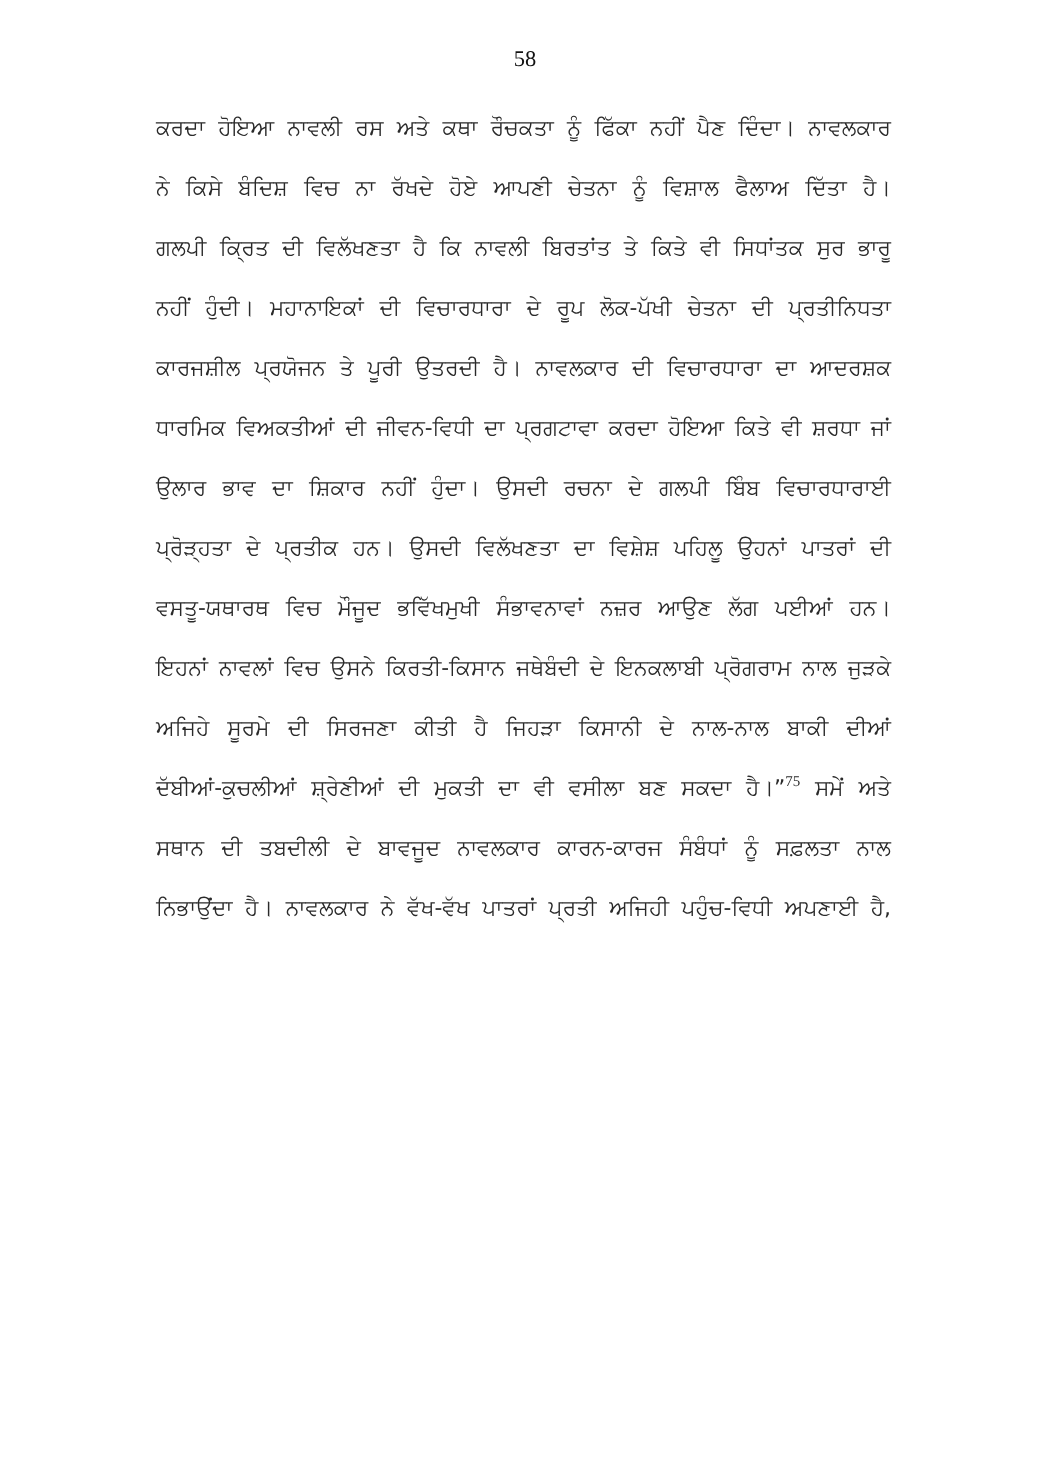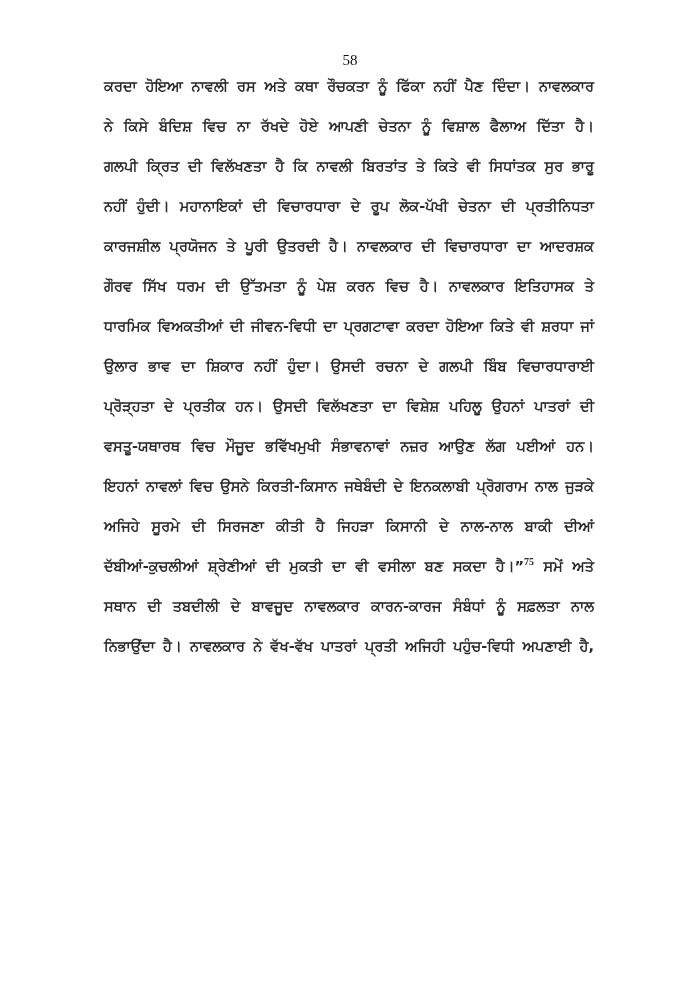--- a/index.html
+++ b/index.html
@@ -9,21 +9,21 @@
     }
     body {
       width: 700px;
       height: 989px;
       position: relative;
       overflow: hidden;
       color: #222222;
     }
     .page-number {
       position: absolute;
-      top: 52px;
+      top: 32px;
       left: 0;
       width: 700px;
       text-align: center;
       font-family: "Liberation Serif", serif;
       font-size: 15px;
       color: #111111;
     }
     .body-text {
       position: absolute;
       top: 66px;
@@ -33,21 +33,20 @@
       font-size: 14.5px;
       line-height: 40px;
       color: #2a2a2a;
     }
     .line {
       display: block;
       white-space: nowrap;
       text-align: justify;
       text-align-last: justify;
       height: 40px;
-      font-weight: bold;
     }
     .line.last {
       text-align-last: left;
     }
     .line.indent {
       padding-left: 52px;
     }
     .fn {
       font-family: "Liberation Serif", serif;
       font-size: 10px;
@@ -60,21 +59,20 @@
 
 <div class="page-number">58</div>
 
 <div class="body-text">
   <div>
     <span class="line">ਕਰਦਾ ਹੋਇਆ ਨਾਵਲੀ ਰਸ ਅਤੇ ਕਥਾ ਰੌਚਕਤਾ ਨੂੰ ਫਿੱਕਾ ਨਹੀਂ ਪੈਣ ਦਿੰਦਾ। ਨਾਵਲਕਾਰ</span>
     <span class="line">ਨੇ ਕਿਸੇ ਬੰਦਿਸ਼ ਵਿਚ ਨਾ ਰੱਖਦੇ ਹੋਏ ਆਪਣੀ ਚੇਤਨਾ ਨੂੰ ਵਿਸ਼ਾਲ ਫੈਲਾਅ ਦਿੱਤਾ ਹੈ।</span>
     <span class="line">ਗਲਪੀ ਕ੍ਰਿਤ ਦੀ ਵਿਲੱਖਣਤਾ ਹੈ ਕਿ ਨਾਵਲੀ ਬਿਰਤਾਂਤ ਤੇ ਕਿਤੇ ਵੀ ਸਿਧਾਂਤਕ ਸੁਰ ਭਾਰੂ</span>
     <span class="line">ਨਹੀਂ ਹੁੰਦੀ। ਮਹਾਨਾਇਕਾਂ ਦੀ ਵਿਚਾਰਧਾਰਾ ਦੇ ਰੂਪ ਲੋਕ-ਪੱਖੀ ਚੇਤਨਾ ਦੀ ਪ੍ਰਤੀਨਿਧਤਾ</span>
     <span class="line">ਕਾਰਜਸ਼ੀਲ ਪ੍ਰਯੋਜਨ ਤੇ ਪੂਰੀ ਉਤਰਦੀ ਹੈ। ਨਾਵਲਕਾਰ ਦੀ ਵਿਚਾਰਧਾਰਾ ਦਾ ਆਦਰਸ਼ਕ</span>
-    <span class="line">ਗੌਰਵ ਸਿੱਖ ਧਰਮ ਦੀ ਉੱਤਮਤਾ ਨੂੰ ਪੇਸ਼ ਕਰਨ ਵਿਚ ਹੈ। ਨਾਵਲਕਾਰ ਇਤਿਹਾਸਕ ਤੇ</span>
     <span class="line">ਧਾਰਮਿਕ ਵਿਅਕਤੀਆਂ ਦੀ ਜੀਵਨ-ਵਿਧੀ ਦਾ ਪ੍ਰਗਟਾਵਾ ਕਰਦਾ ਹੋਇਆ ਕਿਤੇ ਵੀ ਸ਼ਰਧਾ ਜਾਂ</span>
     <span class="line">ਉਲਾਰ ਭਾਵ ਦਾ ਸ਼ਿਕਾਰ ਨਹੀਂ ਹੁੰਦਾ। ਉਸਦੀ ਰਚਨਾ ਦੇ ਗਲਪੀ ਬਿੰਬ ਵਿਚਾਰਧਾਰਾਈ</span>
     <span class="line">ਪ੍ਰੋੜ੍ਹਤਾ ਦੇ ਪ੍ਰਤੀਕ ਹਨ। ਉਸਦੀ ਵਿਲੱਖਣਤਾ ਦਾ ਵਿਸ਼ੇਸ਼ ਪਹਿਲੂ ਉਹਨਾਂ ਪਾਤਰਾਂ ਦੀ</span>
   </div>
   <div>
     <span class="line">ਵਸਤੂ-ਯਥਾਰਥ ਵਿਚ ਮੌਜੂਦ ਭਵਿੱਖਮੁਖੀ ਸੰਭਾਵਨਾਵਾਂ ਨਜ਼ਰ ਆਉਣ ਲੱਗ ਪਈਆਂ ਹਨ।</span>
     <span class="line">ਇਹਨਾਂ ਨਾਵਲਾਂ ਵਿਚ ਉਸਨੇ ਕਿਰਤੀ-ਕਿਸਾਨ ਜਥੇਬੰਦੀ ਦੇ ਇਨਕਲਾਬੀ ਪ੍ਰੋਗਰਾਮ ਨਾਲ ਜੁੜਕੇ</span>
     <span class="line">ਅਜਿਹੇ ਸੂਰਮੇ ਦੀ ਸਿਰਜਣਾ ਕੀਤੀ ਹੈ ਜਿਹੜਾ ਕਿਸਾਨੀ ਦੇ ਨਾਲ-ਨਾਲ ਬਾਕੀ ਦੀਆਂ</span>
     <span class="line"><span>ਦੱਬੀਆਂ-ਕੁਚਲੀਆਂ ਸ਼੍ਰੇਣੀਆਂ ਦੀ ਮੁਕਤੀ ਦਾ ਵੀ ਵਸੀਲਾ ਬਣ ਸਕਦਾ ਹੈ।”</span><span class="fn">75</span><span> ਸਮੇਂ ਅਤੇ</span></span>
     <span class="line">ਸਥਾਨ ਦੀ ਤਬਦੀਲੀ ਦੇ ਬਾਵਜੂਦ ਨਾਵਲਕਾਰ ਕਾਰਨ-ਕਾਰਜ ਸੰਬੰਧਾਂ ਨੂੰ ਸਫ਼ਲਤਾ ਨਾਲ</span>

